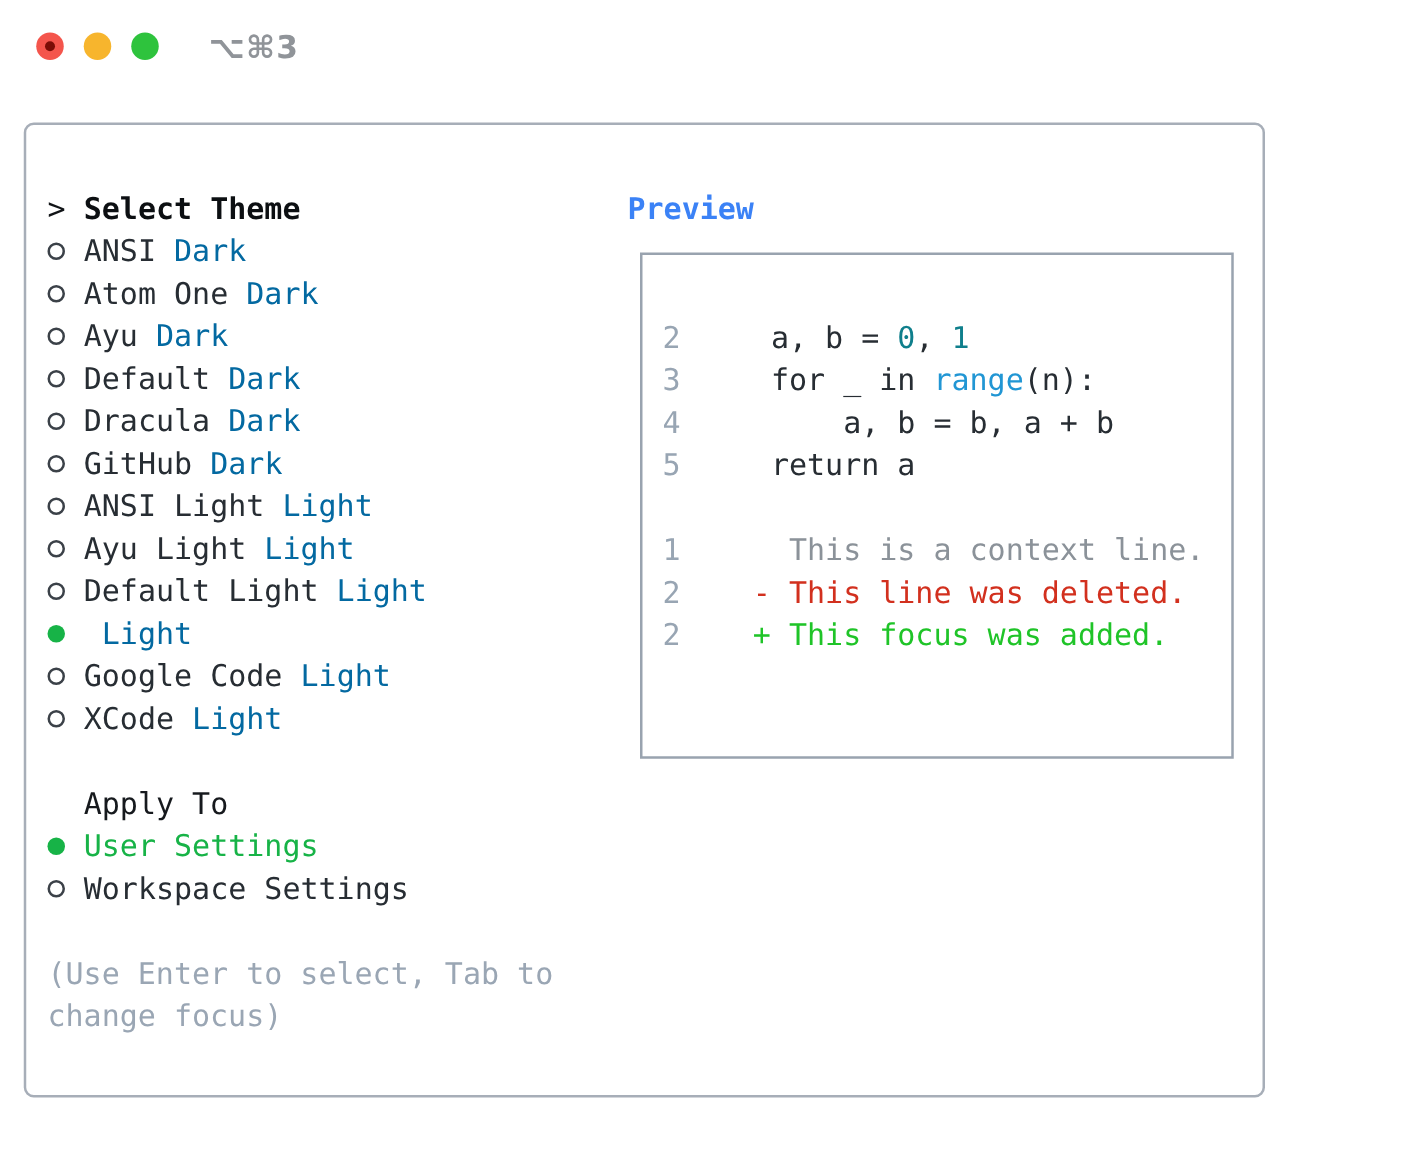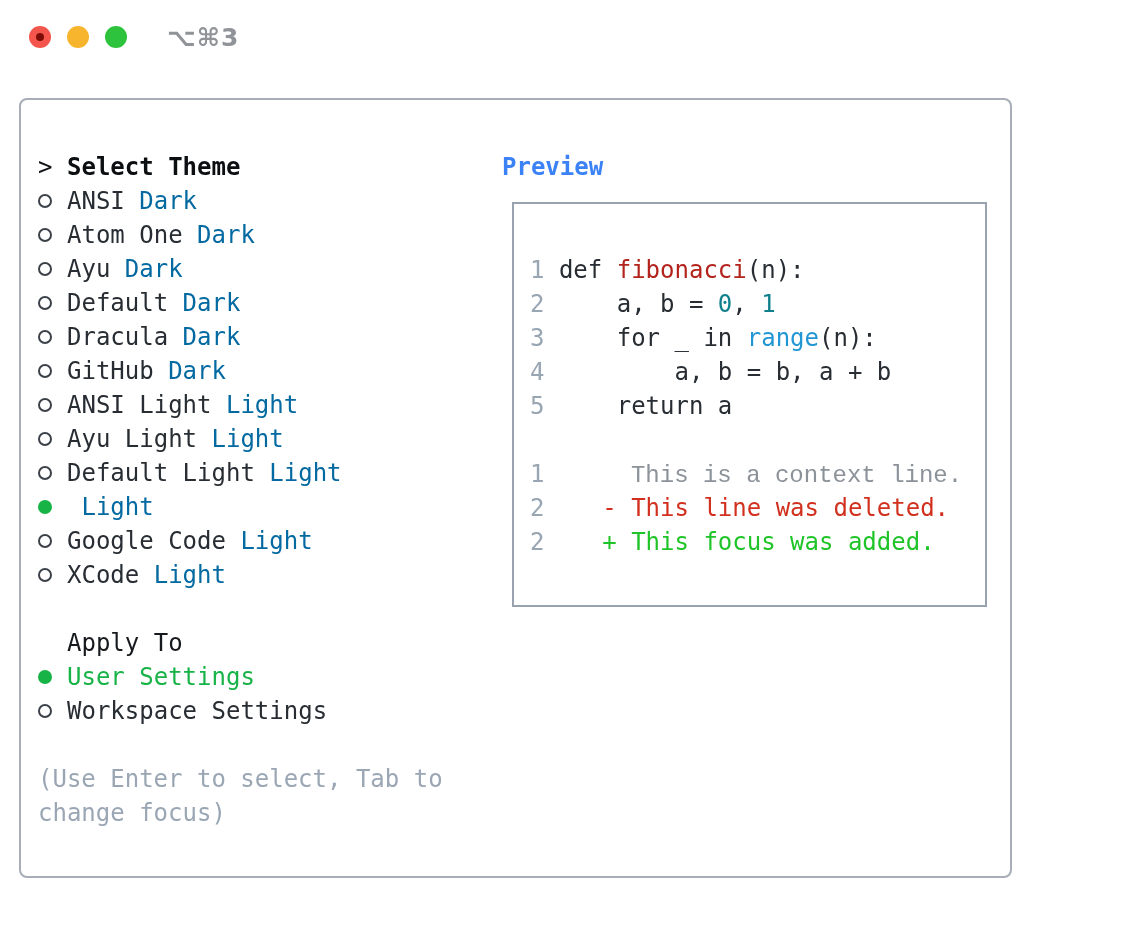--- a/index.html
+++ b/index.html
@@ -38,21 +38,21 @@
                  font-size:24px;font-weight:bold;color:#3b82f6;}
   .preview-box{position:absolute;left:491px;top:102px;width:475px;height:405px;
                border:2px solid #99a3af;box-sizing:border-box;background:#ffffff;}
   .preview-lines{position:absolute;left:16px;top:49px;font-size:24px;line-height:34px;}
   .pline{height:34px;white-space:pre;}
   .lnum{color:#98a5b3;}
   .seg-fg{color:#272d33;}
   .seg-func{color:#b3231c;}
   .seg-num{color:#0f7f8c;}
   .seg-builtin{color:#2196d4;}
-  .seg-ctx{color:#8b9299;font-family:Liberation Mono, monospace;}
+  .seg-ctx{color:#8b9299;}
   .seg-del{color:#d2301e;}
   .seg-add{color:#1fc428;}
 </style>
 </head>
 <body>
 
 <div class="window">
 
   <div class="titlebar">
     <div class="tl tl-red">
@@ -100,21 +100,20 @@
 
       <div class="spacer"></div>
 
       <div class="footer-hint">(Use Enter to select, Tab to change focus)</div>
     </div>
 
     <div class="preview-title">Preview</div>
 
     <div class="preview-box">
       <div class="preview-lines" id="preview-lines">
-          <div class="pline"><span class="lnum">1 </span><span class="seg-fg">def </span><span class="seg-func">fibonacci</span><span class="seg-fg">(n):</span></div>
           <div class="pline"><span class="lnum">2 </span><span class="seg-fg">    a, b = </span><span class="seg-num">0</span><span class="seg-fg">, </span><span class="seg-num">1</span></div>
           <div class="pline"><span class="lnum">3 </span><span class="seg-fg">    for _ in </span><span class="seg-builtin">range</span><span class="seg-fg">(n):</span></div>
           <div class="pline"><span class="lnum">4 </span><span class="seg-fg">        a, b = b, a + b</span></div>
           <div class="pline"><span class="lnum">5 </span><span class="seg-fg">    return a</span></div>
           <div class="pline"><span class="lnum">  </span></div>
           <div class="pline"><span class="lnum">1 </span><span class="seg-ctx">     This is a context line.</span></div>
           <div class="pline"><span class="lnum">2 </span><span class="seg-del">   - This line was deleted.</span></div>
           <div class="pline"><span class="lnum">2 </span><span class="seg-add">   + This focus was added.</span></div>
         </div>
     </div>

